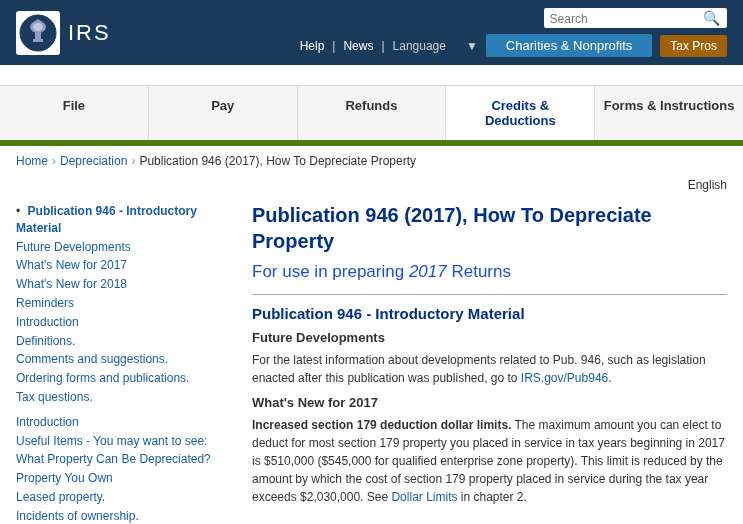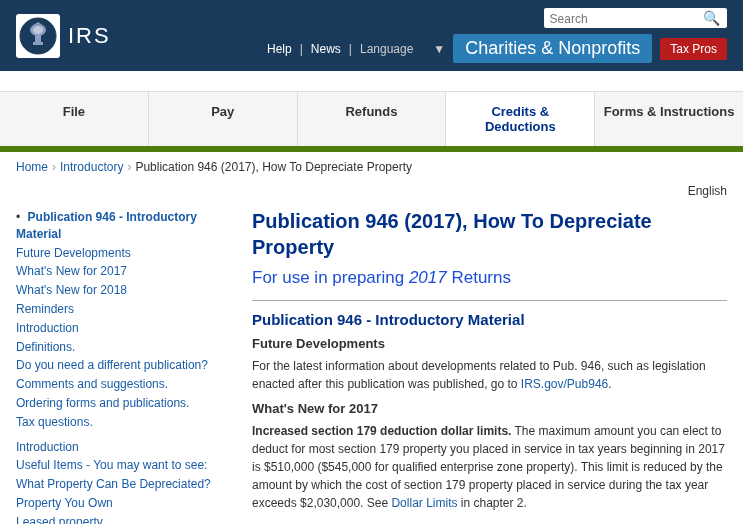--- a/index.html
+++ b/index.html
@@ -12,22 +12,22 @@
     #logo-icon svg { width: 40px; height: 40px; }
     #irs-text { color: #fff; font-size: 22px; font-weight: normal; letter-spacing: 2px; }
     #header-right { display: flex; flex-direction: column; align-items: flex-end; gap: 6px; }
     #search-bar { display: flex; align-items: flex-end; background: #fff; border-radius: 2px; padding: 2px 6px; gap: 4px; }
     #search-input { border: none; outline: none; font-size: 12px; width: 150px; }
     #search-btn { background: none; border: none; cursor: pointer; color: #1a3a5c; font-size: 14px; }
     #top-links { display: flex; align-items: center; gap: 8px; }
     #top-links span { color: #ccc; font-size: 12px; }
     #top-links a { color: #fff; font-size: 12px; text-decoration: none; }
     .lang-link { display: flex; align-items: center; gap: 20px; }
-    .btn-charities { background: #2a7db5; color: #fff; border: none; padding: 4px 12px; font-size: 18px; cursor: pointer; border-radius: 2px; }
-    .btn-taxpros { background: #b91c1c; color: #fff; border: none; padding: 4px 10px; font-size: 12px; cursor: pointer; border-radius: 2px; }
+    .btn-charities { background: #2a7db5; color: #fff; border: none; padding: 4px 20px; font-size: 13px; cursor: pointer; border-radius: 2px; }
+    .btn-taxpros { background: #a16207; color: #fff; border: none; padding: 4px 10px; font-size: 12px; cursor: pointer; border-radius: 2px; }
 
     
     #main-nav { background: #f5f5f5; border-top: 1px solid #ddd; border-bottom: 6px solid #4d7c0f; display: flex; margin-top: 20px; }
     .nav-item { flex: 1; text-align: center; padding: 12px 8px; font-size: 13px; font-weight: bold; color: #333; cursor: pointer; border-right: 1px solid #ddd; }
     .nav-item:last-child { border-right: none; }
     .nav-item.active { background: #fff; color: #003087; }
 
     
     #breadcrumb { padding: 8px 16px; font-size: 12px; color: #333; display: flex; align-items: center; gap: 4px; }
     #breadcrumb a { color: #1a5da6; text-decoration: none; }
@@ -109,21 +109,21 @@
   <div class="nav-item">File</div>
   <div class="nav-item">Pay</div>
   <div class="nav-item">Refunds</div>
   <div class="nav-item active">Credits &amp; Deductions</div>
   <div class="nav-item">Forms &amp; Instructions</div>
 </div>
 
 <div id="breadcrumb">
   <a href="#">Home</a>
   <span class="separator">›</span>
-  <a href="#">Introductory</a>
+  <a href="#">Depreciation</a>
   <span class="separator">›</span>
   <span class="current">Publication 946 (2017), How To Depreciate Property</span>
 </div>
 
 <div id="lang-bar">
   <span>English</span>
 </div>
 
 <div id="content-wrapper">
 
@@ -142,23 +142,20 @@
         <a href="#">What's New for 2018</a>
       </li>
       <li class="sidebar-l1">
         <a href="#">Reminders</a>
       </li>
       <li class="sidebar-l1">
         <a href="#">Introduction</a>
       </li>
       <li class="sidebar-l2">
         <a href="#">Definitions.</a>
-      </li>
-      <li class="sidebar-l2">
-        <a href="#">Do you need a different publication?</a>
       </li>
       <li class="sidebar-l2">
         <a href="#">Comments and suggestions.</a>
       </li>
       <li class="sidebar-l2">
         <a href="#">Ordering forms and publications.</a>
       </li>
       <li class="sidebar-l2">
         <a href="#">Tax questions.</a>
       </li>

